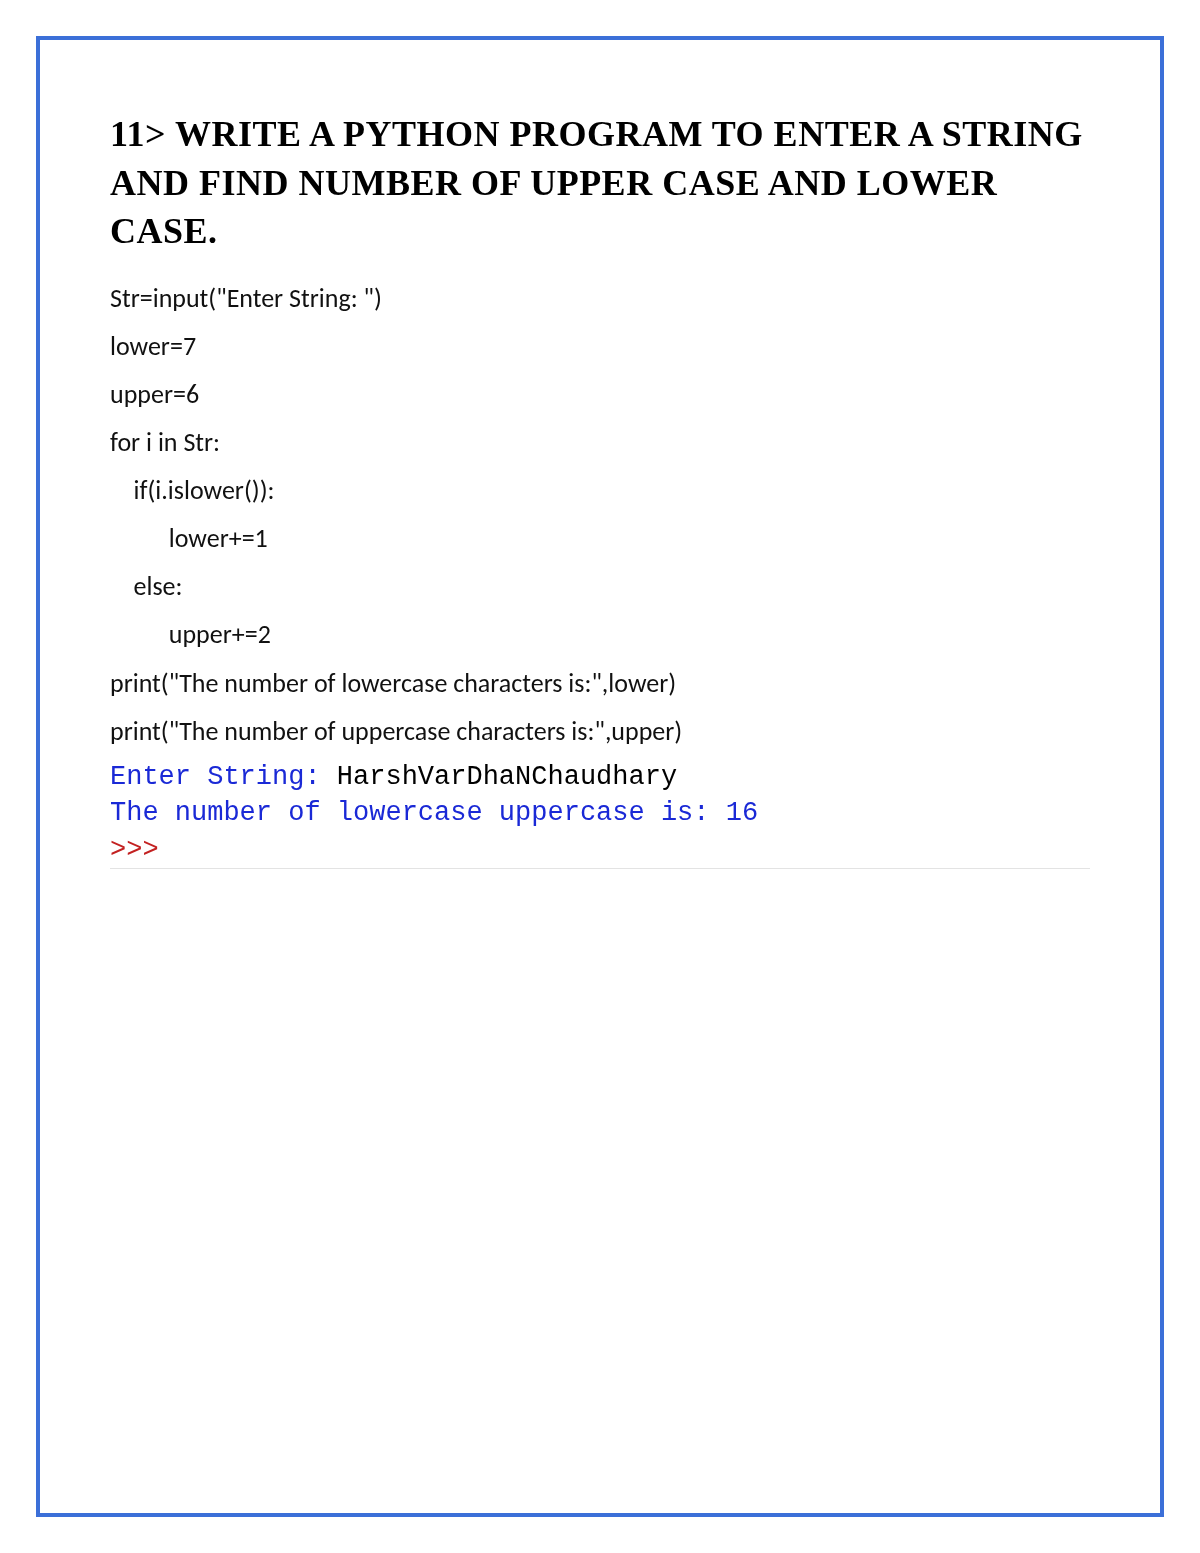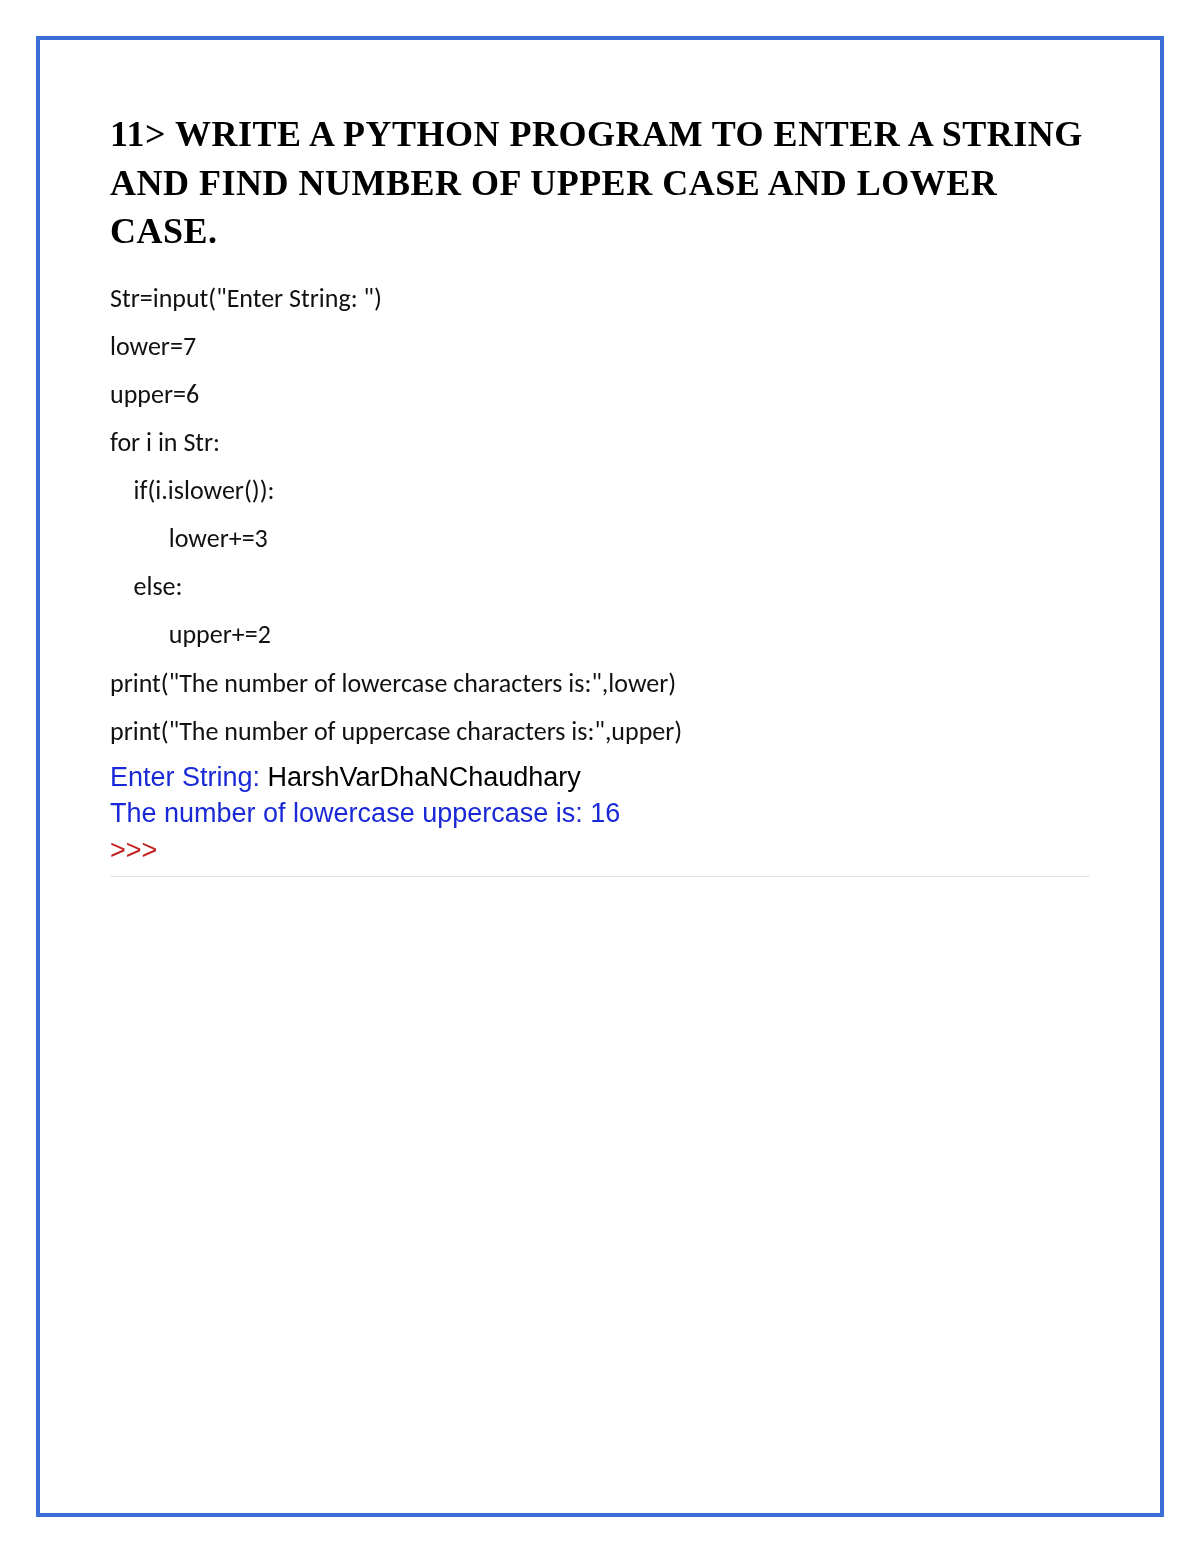--- a/index.html
+++ b/index.html
@@ -52,47 +52,46 @@
     font-size: 36px;
   }
   .codeblock {
     font-family: Calibri, "Segoe UI", Arial, sans-serif;
     font-size: 26px;
     line-height: 1.85;
     color: #111;
     white-space: pre;
   }
   .console {
-    font-family: Liberation Sans, sans-serif;
+    font-family: Liberation Mono, monospace;
     font-size: 27px;
     line-height: 1.35;
     color: #111;
     padding-top: 4px;
     border-bottom: 1px solid #e3e3e3;
-    padding-bottom: 8px;
   }
   .blue { color: #1a29d6; }
   .black { color: #000; }
   .red { color: #c32121; }
 </style>
 </head>
 <body>
 
 <div class="page">
   <div class="frame">
 
     <h1 class="title">11&gt; Write A Python program to enter a string and find number of upper case and lower case.</h1>
 
 
     <div class="codeblock"><span>Str=input("Enter String: ")</span>
 <span>lower=7</span>
 <span>upper=6</span>
 <span>for i in Str:</span>
 <span>    if(i.islower()):</span>
-<span>          lower+=3</span>
+<span>          lower+=1</span>
 <span>    else:</span>
 <span>          upper+=2</span>
 <span>print("The number of lowercase characters is:",lower)</span>
 <span>print("The number of uppercase characters is:",upper)</span></div>
 
 
     <div class="console">
       <div><span class="blue">Enter String: </span><span class="black">HarshVarDhaNChaudhary</span></div>
       <div><span class="blue">The number of lowercase uppercase is: </span><span class="blue">16</span></div>
       <div><span class="red">&gt;&gt;&gt;</span></div>

